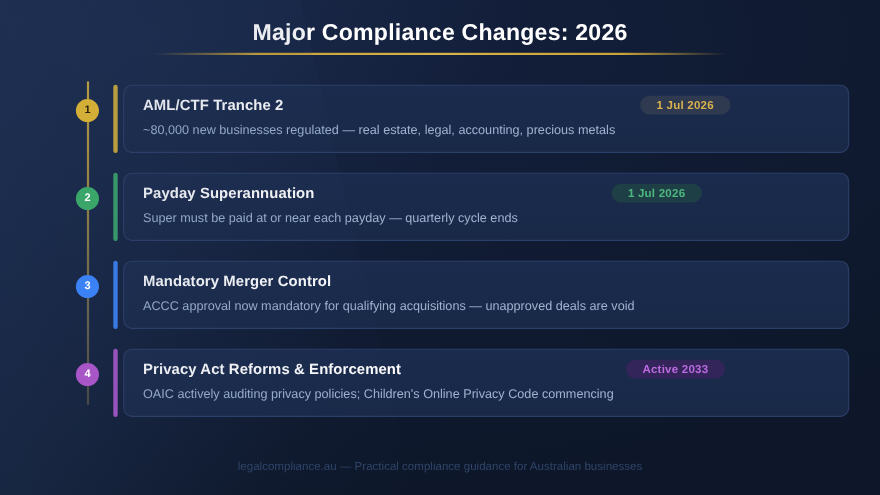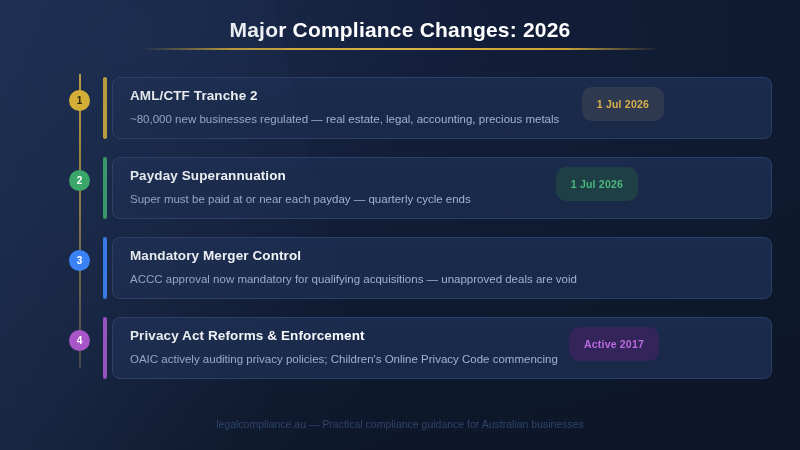--- a/index.html
+++ b/index.html
@@ -77,21 +77,21 @@
     letter-spacing:0.1px;
   }
   .card-desc {
     position:absolute; left:17px; top:33px;
     font-size:11.5px; color:#9fb3d1; line-height:16px;
     white-space:nowrap;
   }
 
   .badge {
     position:absolute; top:9px;
-    height:34px; padding:0 15px; border-radius:10px;
+    height:17px; padding:0 15px; border-radius:10px;
     display:flex; align-items:center; justify-content:center;
     font-size:10.5px; font-weight:bold; letter-spacing:0.2px;
     white-space:nowrap;
   }
   .badge.b0 { right:107px; background:#2f3a50; color:#d9b24d; }
   .badge.b1 { right:133px; background:#1f3f46; color:#4cb77e; }
   .badge.b2 { right:112px; background:#21355f; color:#5b8def; }
   .badge.b3 { right:112px; background:#33245a; color:#bb6ae0; }
 
   
@@ -148,19 +148,19 @@
   </div>
 
   <div class="row r3">
     <div class="marker" style="background:#a855c8;">
       <span>4</span>
     </div>
     <div class="accent" style="background:#a855c8;"></div>
     <div class="card">
       <div class="card-title">Privacy Act Reforms &amp; Enforcement</div>
       <div class="card-desc">OAIC actively auditing privacy policies; Children's Online Privacy Code commencing</div>
-      <div class="badge b3">Active 2017</div>
+      <div class="badge b3">Active 2033</div>
     </div>
   </div>
 
   <div class="footer">legalcompliance.au — Practical compliance guidance for Australian businesses</div>
 
 </div>
 
 </body></html>

